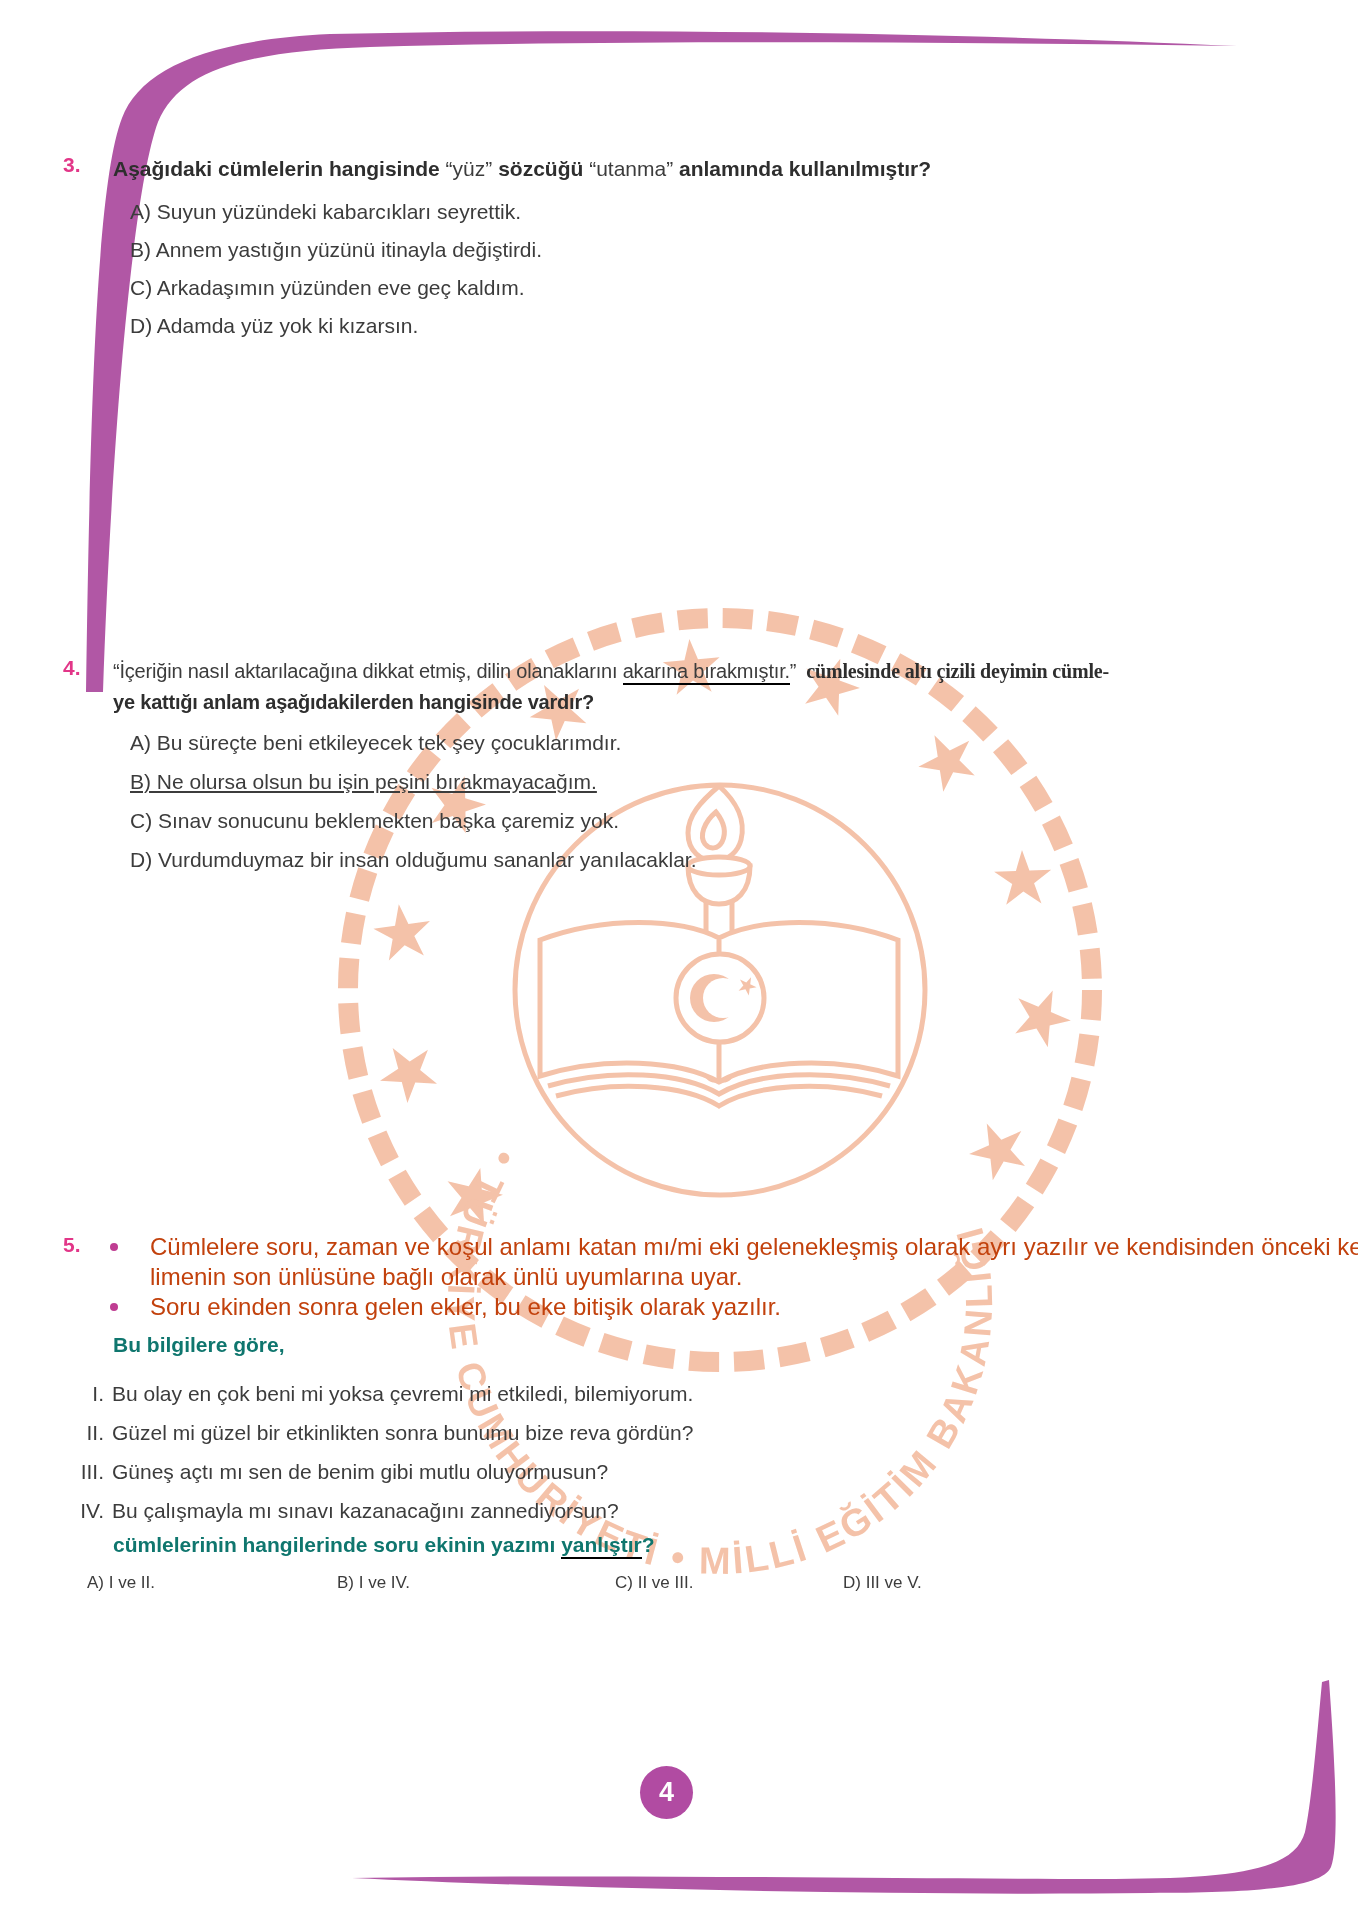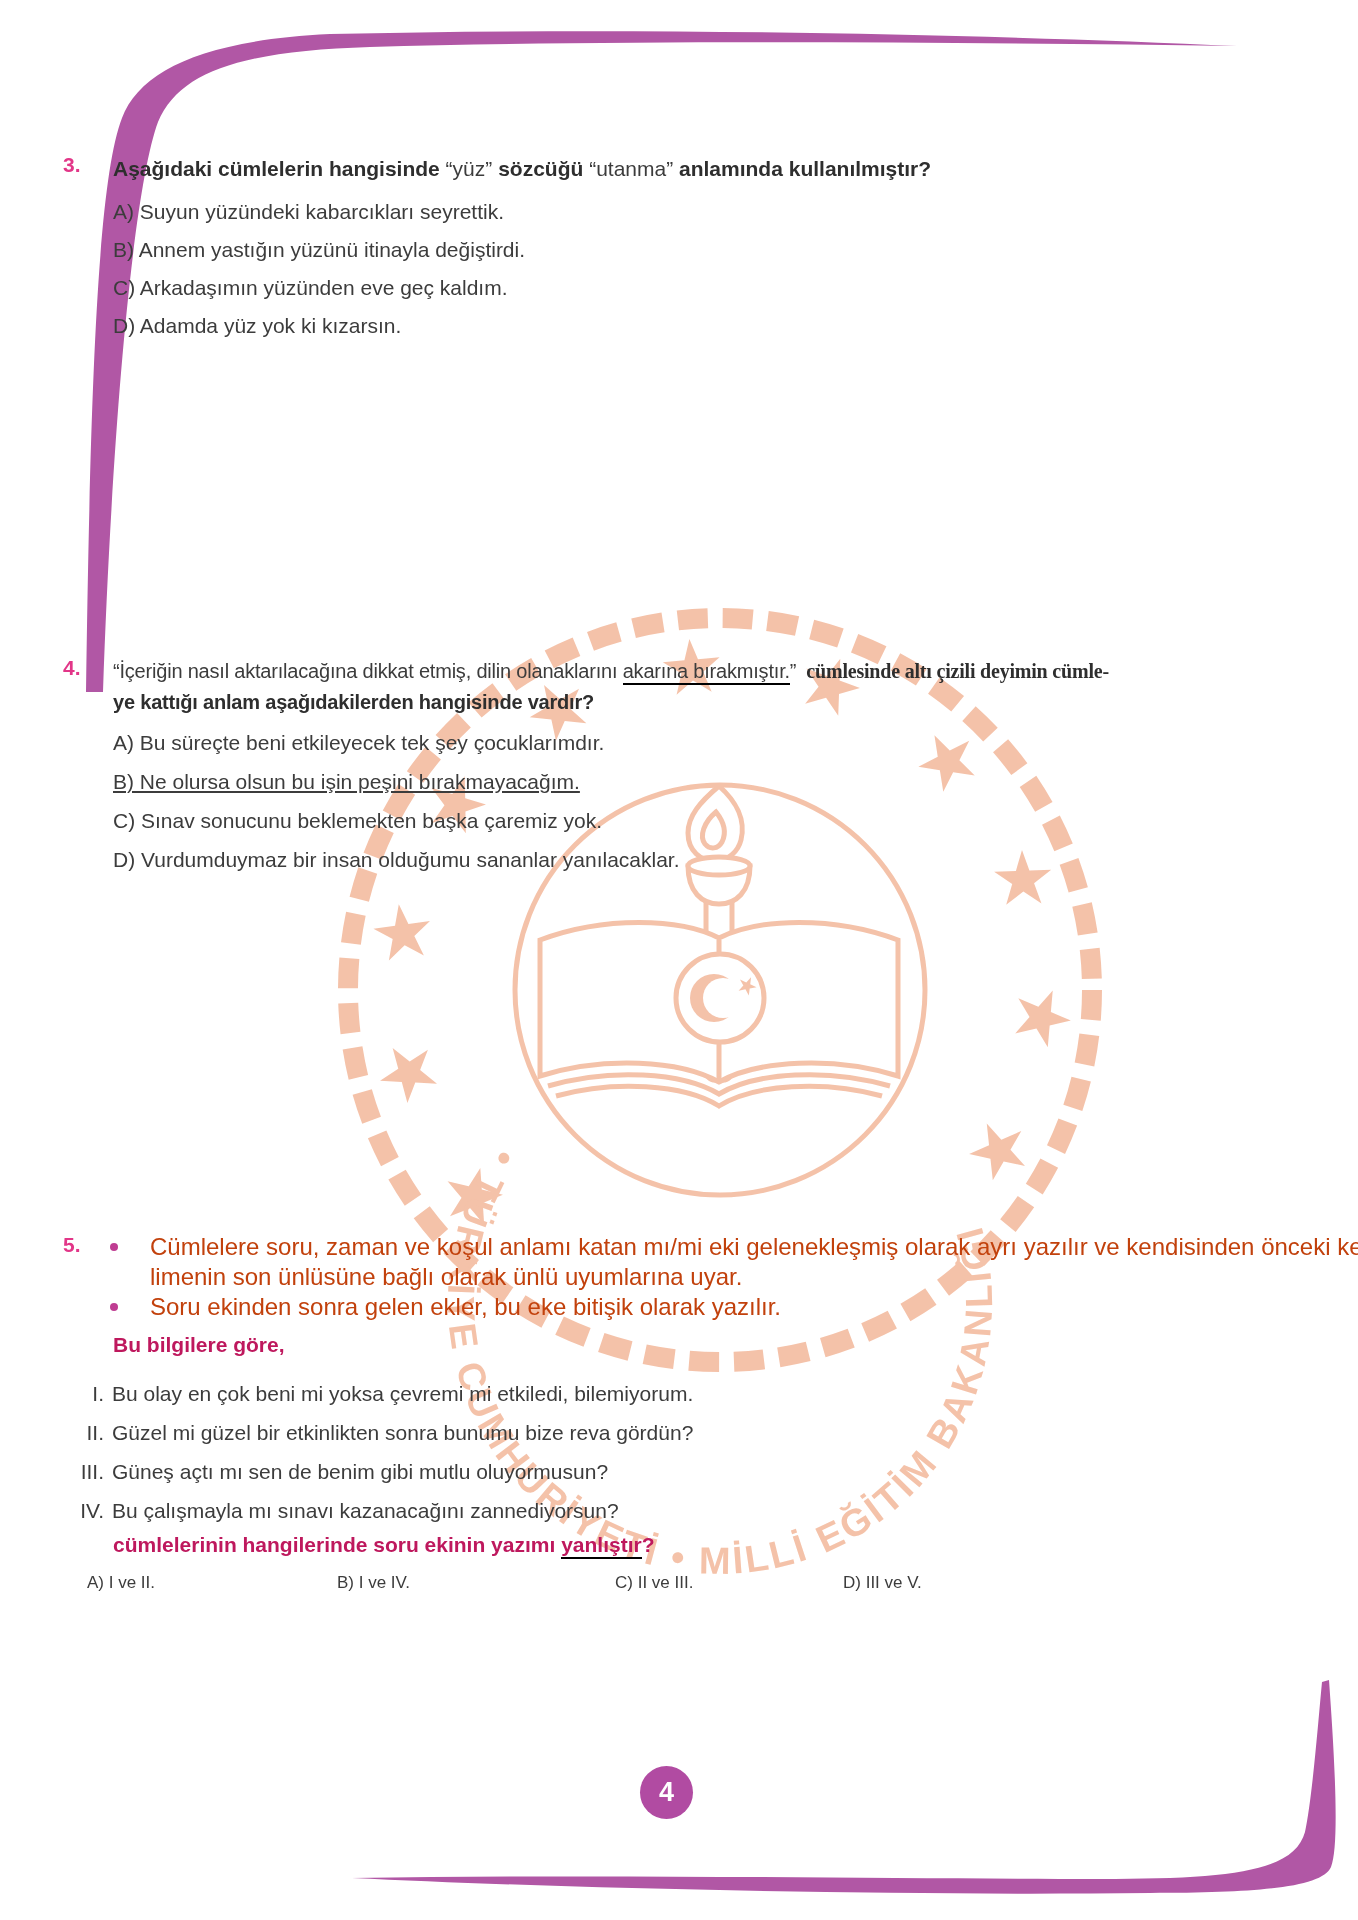--- a/index.html
+++ b/index.html
@@ -7,26 +7,26 @@
     position:relative;width:1358px;height:1920px;background:#ffffff;
     overflow:hidden;font-family:"Liberation Sans",sans-serif;color:#3c3c3c;
   }
   svg.bg{position:absolute;left:0;top:0;z-index:1;pointer-events:none;}
   .content{position:absolute;left:0;top:0;width:100%;height:100%;z-index:2;}
   .qnum{position:absolute;left:63px;width:46px;font-weight:bold;font-size:21px;color:#e23688;}
   .qtitle{position:absolute;left:113px;white-space:nowrap;font-size:21px;line-height:31px;color:#2e2e2e;}
   .qtitle b{font-weight:bold;color:#2e2e2e;}
   .qtitle .reg{font-weight:normal;color:#3c3c3c;}
   .opts{position:absolute;left:113px;font-size:21px;color:#3c3c3c;}
-  .opts div{height:38px;line-height:38px;white-space:nowrap;}
+  .opts div{height:38px;line-height:38px;white-space:nowrap;margin-left:17px;}
   .u{border-bottom:2px solid #000000;padding-bottom:1px;}
   .bullet-row{position:absolute;left:108px;font-size:24px;line-height:30px;color:#c2410c;white-space:nowrap;}
   .bullet-row .dot{position:absolute;left:2px;top:11px;width:8px;height:8px;border-radius:50%;background:#bf3d92;}
   .bullet-row .btxt{margin-left:42px;display:block;}
-  .boldline{position:absolute;left:113px;font-size:21px;font-weight:bold;color:#be185d;white-space:nowrap;}
+  .boldline{position:absolute;left:113px;font-size:21px;font-weight:bold;color:#0f766e;white-space:nowrap;}
   .roman{position:absolute;left:40px;font-size:21px;color:#3c3c3c;}
   .roman .row{height:39px;line-height:39px;white-space:nowrap;display:flex;}
   .roman .rn{display:inline-block;width:64px;text-align:right;}
   .roman .rt{margin-left:8px;}
   .answers{position:absolute;left:87px;width:1240px;height:30px;font-size:17px;color:#3c3c3c;}
   .answers span{position:absolute;top:0;white-space:nowrap;}
   .badge{
     position:absolute;left:640px;top:1766px;width:53px;height:53px;border-radius:50%;
     background:#b14ba2;color:#fff;font-weight:bold;font-size:27px;
     display:flex;align-items:center;justify-content:center;

